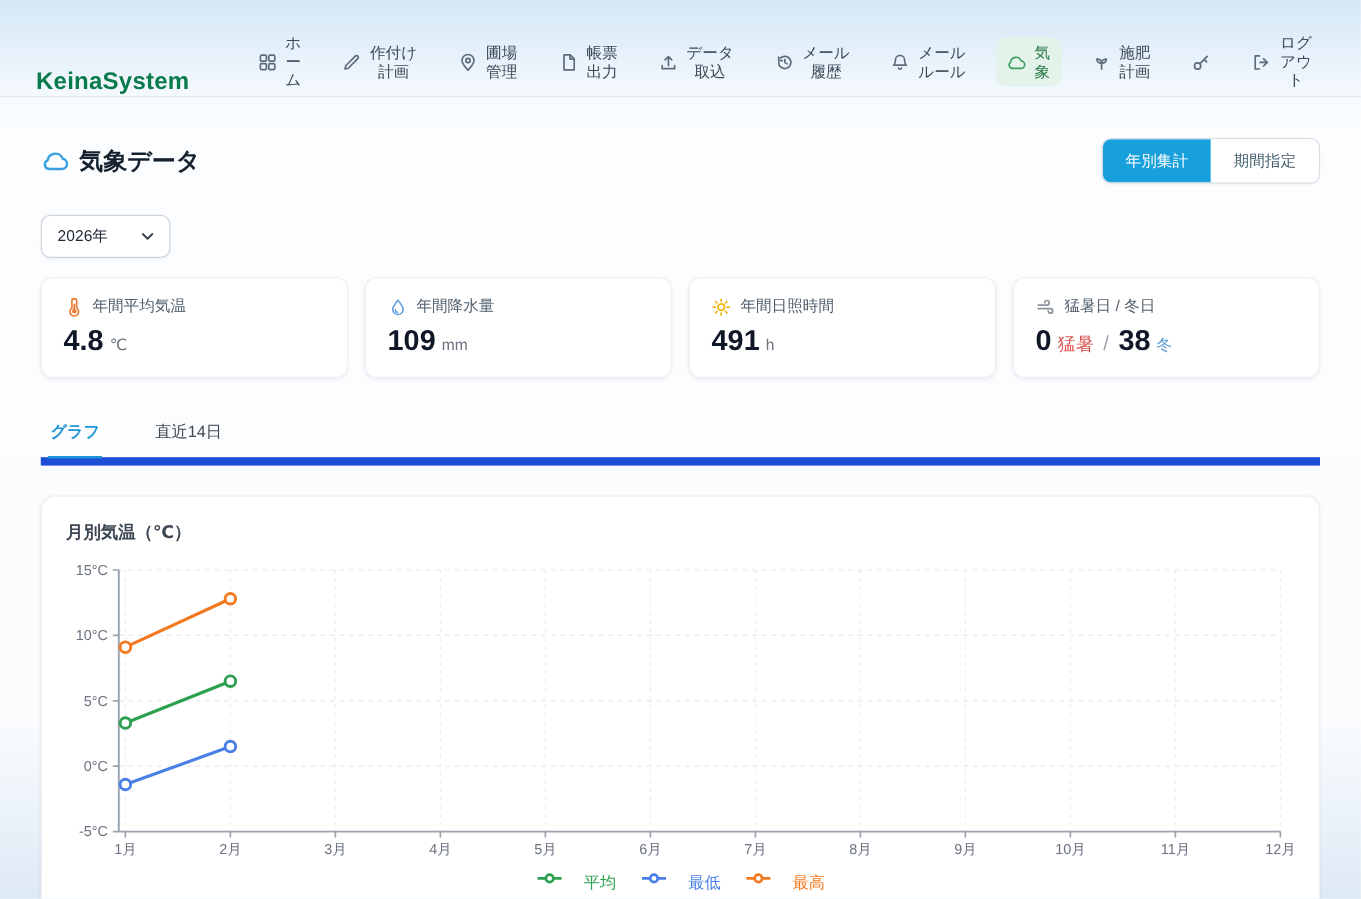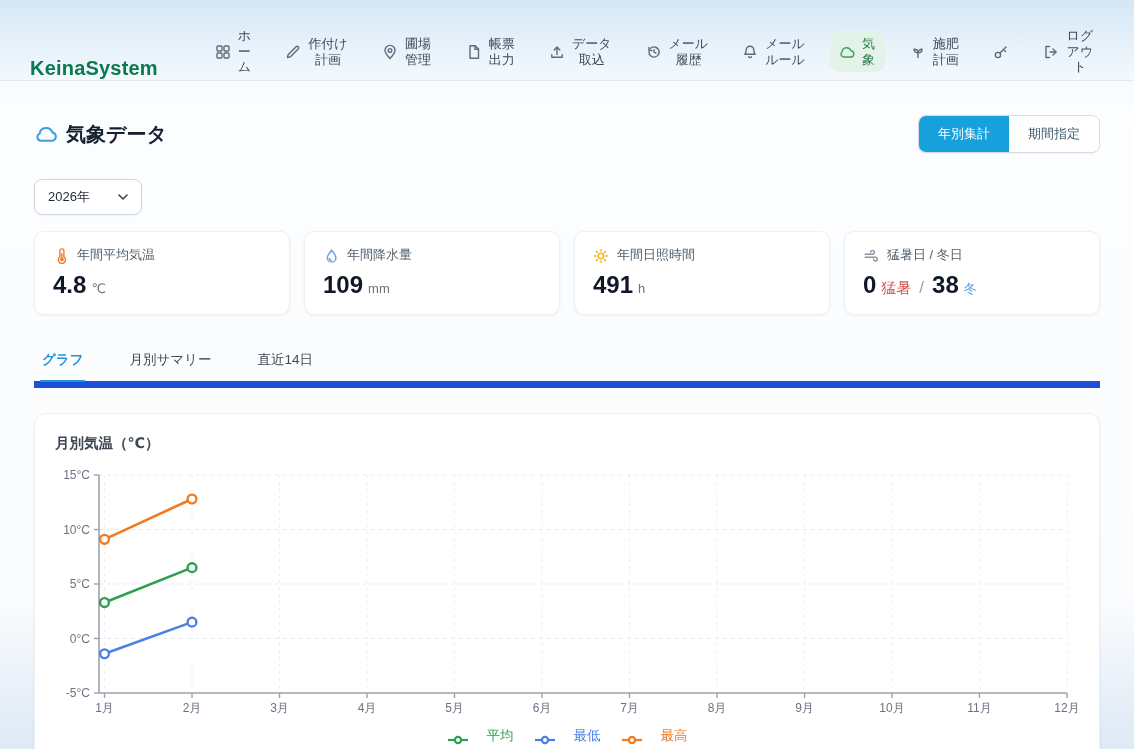--- a/index.html
+++ b/index.html
@@ -52,21 +52,21 @@
   .tabs { display:flex; gap:42px; margin-top:27px; border-bottom:7px solid #1d4ed8; padding-left:6px; }
   .tab { font-size:13.5px; color:#3f4a56; padding:9px 2px 11px; cursor:pointer;
     border-bottom:2.5px solid transparent; margin-bottom:-1px; font-weight:600; }
   .tab.active { color:#2095d5; border-bottom-color:#2095d5; }
   
   .chart-card { margin-top:25px; background:#fff; border:1px solid #eef1f4; border-radius:12px;
     padding:20px 20px 16px; box-shadow:0 1px 3px rgba(16,24,40,.06); }
   .chart-title { font-size:14.5px; font-weight:700; color:#3c4652; margin-bottom:12px; }
   #chart svg { display:block; }
   #legend { display:flex; justify-content:center; gap:20px; margin-top:6px; }
-  .legend-item { display:flex; align-items:flex-end; gap:18px; font-size:13.5px; }
+  .legend-item { display:flex; align-items:flex-start; gap:18px; font-size:13.5px; }
 </style>
 </head>
 <body>
 
 <header>
   <div class="logo">KeinaSystem</div>
   <nav id="nav-items">
       <div class="nav-item">
         <span class="nav-icon">
           <svg width="16" height="16" viewBox="0 0 16 16" fill="none" stroke="currentColor" stroke-width="1.4" stroke-linecap="round" stroke-linejoin="round">
@@ -261,21 +261,20 @@
         <span class="unit-hot">猛暑</span>
         <span class="sep">/</span>
         <span class="stat-value">38</span>
         <span class="unit-cold">冬</span>
       </div>
     </div>
   </div>
 
   <div class="tabs">
     <div class="tab active">グラフ</div>
-    <div class="tab" style="font-weight:500">月別サマリー</div>
     <div class="tab" style="font-weight:500">直近14日</div>
   </div>
 
   <section class="chart-card">
     <div class="chart-title">月別気温（℃）</div>
     <div id="chart">
         <svg width="1026" height="256" viewBox="0 0 1026 256">
           <line x1="39" y1="228" x2="44" y2="228" stroke="#9aa3ad" stroke-width="1.4"></line>
           <text x="35" y="232" text-anchor="end" font-size="12" fill="#6b7280">-5°C</text>
           <line x1="44" y1="173.5" x2="1012" y2="173.5" stroke="#e7e9ec" stroke-width="1" stroke-dasharray="4 4"></line>

